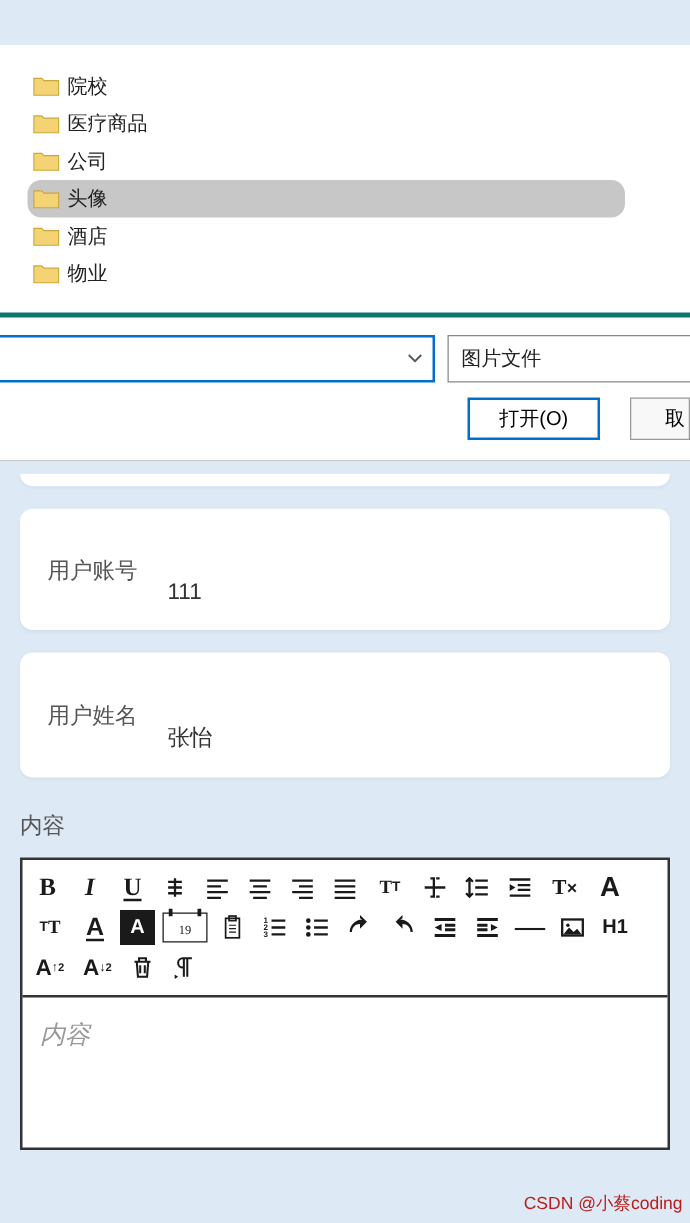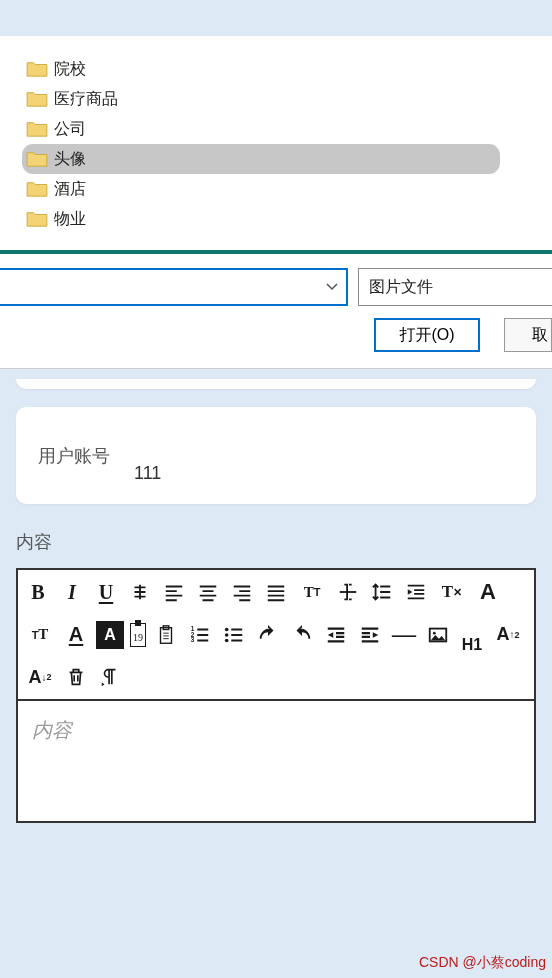--- a/index.html
+++ b/index.html
@@ -29,25 +29,25 @@
     .form-card { background:#fff; border-radius: 10px; padding: 20px 22px; margin-bottom: 18px; box-shadow: 0 1px 3px rgba(0,0,0,0.05); display:flex; align-items:center; }
     .form-label { width: 96px; font-size:18px; color:#555; font-weight:500; }
     .form-value { font-size:18px; color:#333; font-weight:500;margin-top:36px; }
 
     .content-section { padding: 4px 16px; }
     .content-label { font-size:18px; color:#555; margin-bottom: 14px; }
 
     .editor-box { border: 2px solid #333; background: #fff; }
     .toolbar { border-bottom: 2px solid #333; padding: 8px 6px; display:flex; flex-wrap:wrap; gap: 4px 6px; align-items:center; }
     .tbtn { width: 28px; height:28px; display:inline-flex; align-items:center; justify-content:center; font-size:20px; font-weight:bold; color:#1a1a1a; cursor:pointer; font-family: Georgia, serif; }
-    .tbtn.small { font-size:14px;margin-top:21px; }
+    .tbtn.small { font-size:14px; }
     .tbtn.wide { width: 32px; }
     .tbtn svg { width:22px; height:22px; }
     .tbtn-inv { background:#1a1a1a; color:#fff; font-size:16px; font-family: Arial; }
-    .tbtn-cal { border:1.5px solid #1a1a1a; font-size:10px; font-weight:normal; line-height:1; padding-top:6px; position:relative; width:16px; height:24px; }
+    .tbtn-cal { border:1.5px solid #1a1a1a; font-size:10px; font-weight:normal; line-height:1; padding-top:6px; position:relative; width:36px; height:24px; }
     .tbtn-cal:before { content:''; position:absolute; top:-4px; left:4px; width:3px; height:6px; background:#1a1a1a; }
     .tbtn-cal:after { content:''; position:absolute; top:-4px; right:4px; width:3px; height:6px; background:#1a1a1a; }
     .tbtn-under { text-decoration: underline; text-underline-offset: 3px; }
 
     .editor-area { padding: 16px 14px; min-height: 120px; }
     .editor-placeholder { color:#999; font-size:20px; font-style: italic; }
 
     .watermark { position:absolute; bottom:6px; right:6px; font-size:14px; color:#b91c1c; }
   </style>
 </head>
@@ -116,20 +116,24 @@
     </div>
   </div>
 </div>
 
 <div class="form-section">
   <div class="form-card-stub"></div>
   <div class="form-card">
     <span class="form-label">用户账号</span>
     <span class="form-value">111</span>
   </div>
+  <div class="form-card">
+    <span class="form-label">用户姓名</span>
+    <span class="form-value">张怡</span>
+  </div>
 </div>
 
 <div class="content-section">
   <div class="content-label">内容</div>
 
   <div class="editor-box">
     <div class="toolbar">
       <span class="tbtn">B</span>
       <span class="tbtn" style="font-style:italic">I</span>
       <span class="tbtn tbtn-under">U</span>

